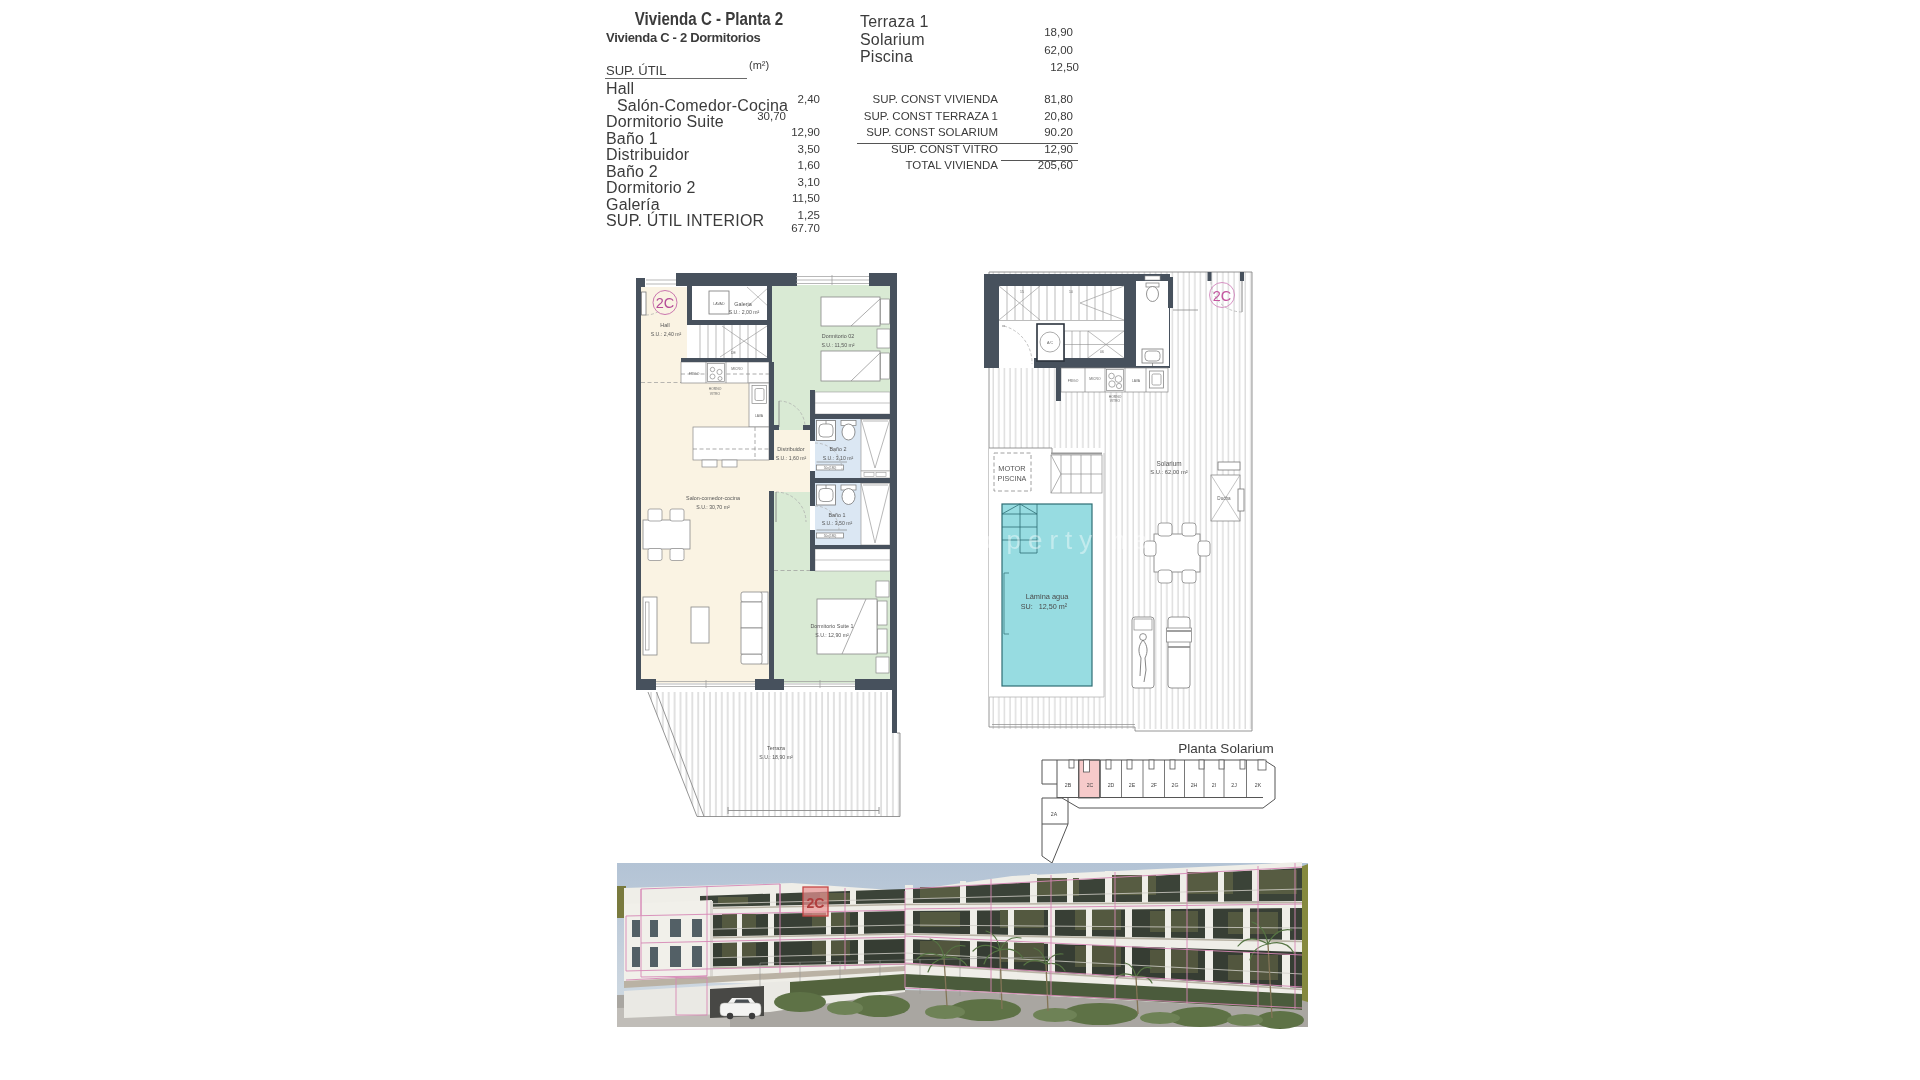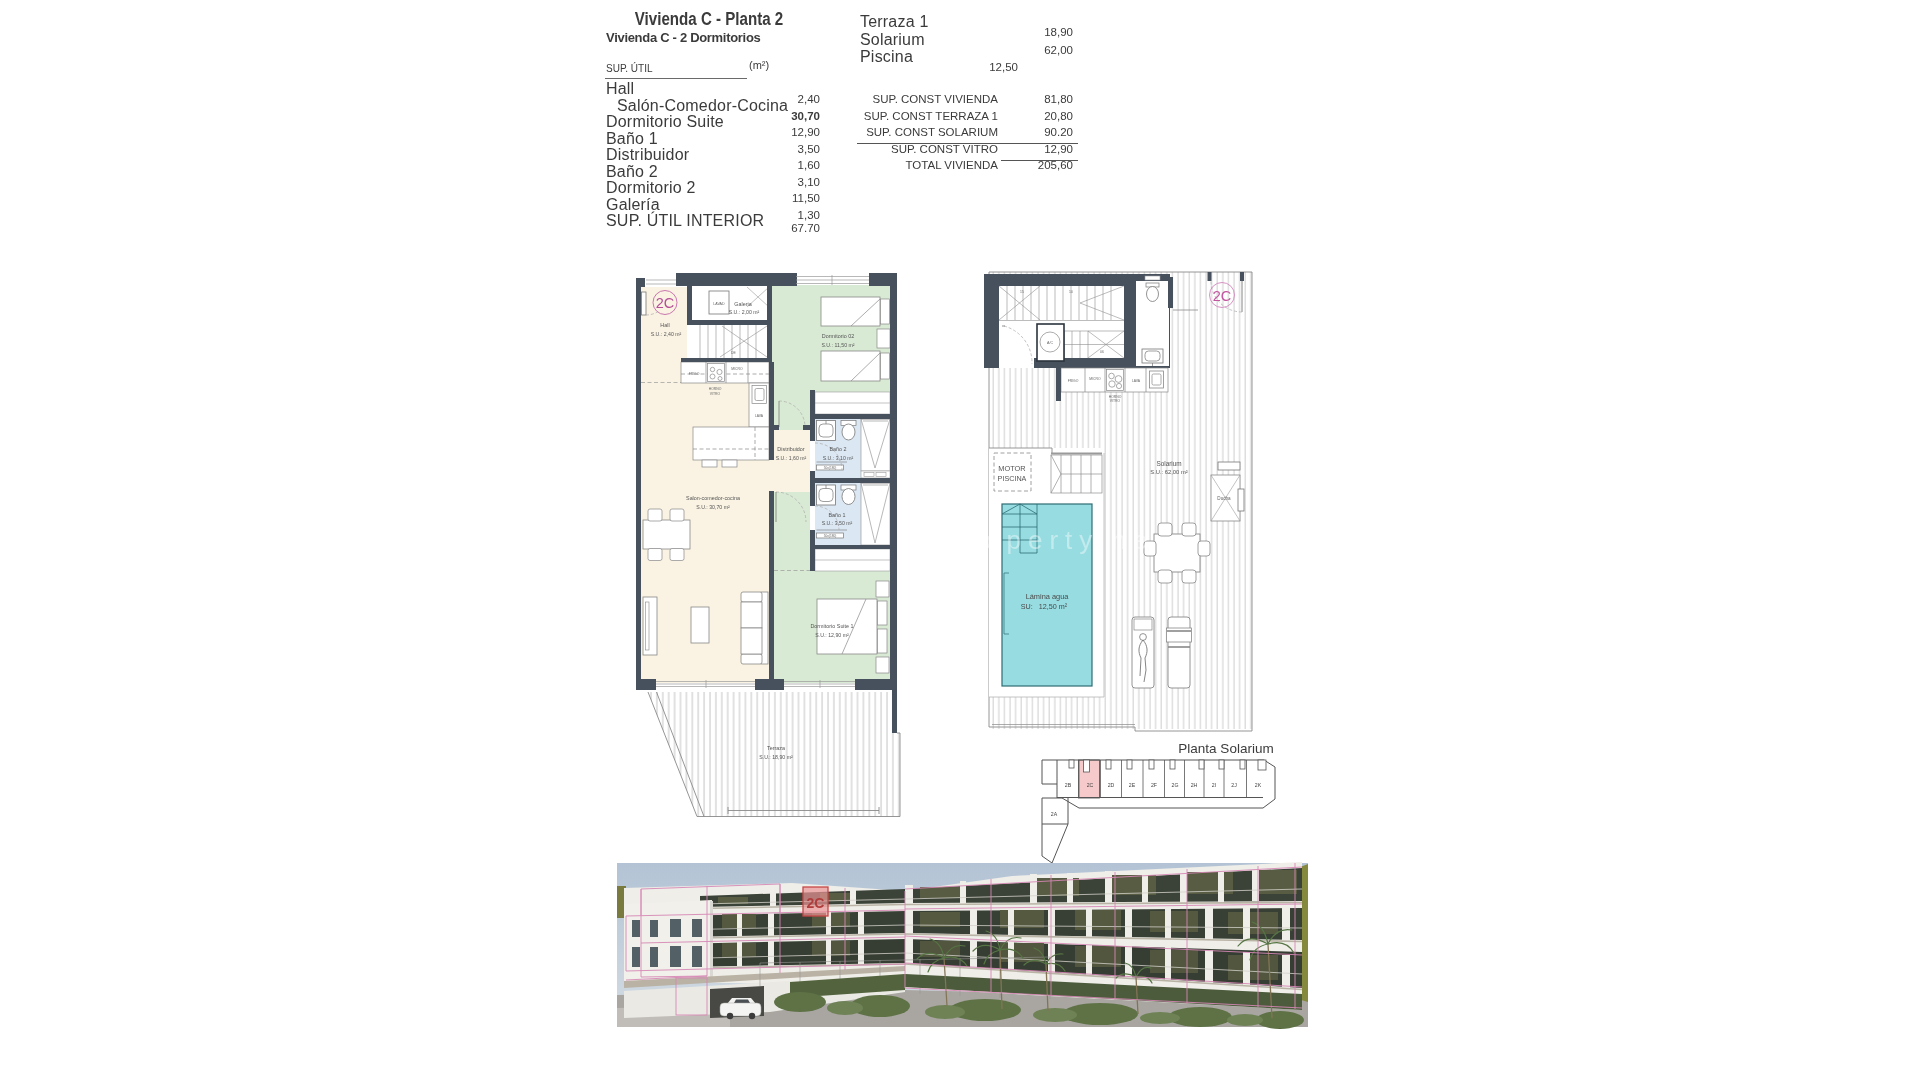--- a/index.html
+++ b/index.html
@@ -8,50 +8,50 @@
 .row{position:absolute;font-size:16px;letter-spacing:0.2px;}
 .val{position:absolute;font-size:11.5px;text-align:right;margin-top:13px;}
 </style>
 </head>
 <body>
 
 <div class="abs" style="left:709px;top:9px;transform:translateX(-50%);white-space:nowrap;"><span style="display:inline-block;font-size:18px;font-weight:bold;transform:scaleX(0.84);transform-origin:center;">Vivienda C - Planta 2</span></div>
 
 <div class="abs" style="left:606px;top:30px;font-size:13px;font-weight:bold;letter-spacing:-0.3px;text-align:right;">Vivienda C - 2 Dormitorios</div>
 
-<div class="abs" style="left:606px;top:63px;font-size:10px;">SUP. ÚTIL</div>
+<div class="abs" style="left:606px;top:63px;font-size:13px;">SUP. ÚTIL</div>
 <div class="abs" style="left:749px;top:59px;font-size:11px;">(m²)</div>
 
 <div class="abs" style="left:605px;top:78px;width:142px;border-top:1px solid #6a6a6a;"></div>
 
 <div class="row" style="left:606px;top:80px;">Hall</div>
 <div class="val" style="left:770px;top:80px;width:50px;">2,40</div>
 <div class="row" style="left:617px;top:96.5px;">Salón-Comedor-Cocina</div>
-<div class="val" style="left:770px;top:96.5px;width:50px;font-weight:bold;">30,70</div>
+<div class="val" style="left:736px;top:96.5px;width:50px;">30,70</div>
 <div class="row" style="left:606px;top:113px;">Dormitorio Suite</div>
 <div class="val" style="left:770px;top:113px;width:50px;">12,90</div>
 <div class="row" style="left:606px;top:129.5px;">Baño 1</div>
 <div class="val" style="left:770px;top:129.5px;width:50px;">3,50</div>
 <div class="row" style="left:606px;top:146px;">Distribuidor</div>
 <div class="val" style="left:770px;top:146px;width:50px;">1,60</div>
 <div class="row" style="left:606px;top:162.5px;">Baño 2</div>
 <div class="val" style="left:770px;top:162.5px;width:50px;">3,10</div>
 <div class="row" style="left:606px;top:179px;">Dormitorio 2</div>
 <div class="val" style="left:770px;top:179px;width:50px;">11,50</div>
 <div class="row" style="left:606px;top:195.5px;">Galería</div>
-<div class="val" style="left:770px;top:195.5px;width:50px;">1,30</div>
+<div class="val" style="left:770px;top:195.5px;width:50px;">1,25</div>
 <div class="row" style="left:606px;top:212px;text-align:right;">SUP. ÚTIL INTERIOR</div>
 <div class="val" style="left:770px;top:209px;width:50px;">67.70</div>
 
 <div class="row" style="left:860px;top:13px;">Terraza 1</div>
 <div class="val" style="left:1023px;top:13px;width:50px;">18,90</div>
 <div class="row" style="left:860px;top:30.5px;">Solarium</div>
 <div class="val" style="left:1023px;top:30.5px;width:50px;">62,00</div>
 <div class="row" style="left:860px;top:48px;">Piscina</div>
-<div class="val" style="left:968px;top:48px;width:50px;">12,50</div>
+<div class="val" style="left:1029px;top:48px;width:50px;">12,50</div>
 
 <div class="val" style="left:858px;top:80px;width:140px;">SUP. CONST VIVIENDA</div>
 <div class="val" style="left:1023px;top:80px;width:50px;">81,80</div>
 <div class="val" style="left:858px;top:96.5px;width:140px;">SUP. CONST TERRAZA 1</div>
 <div class="val" style="left:1023px;top:96.5px;width:50px;">20,80</div>
 <div class="val" style="left:858px;top:113px;width:140px;">SUP. CONST SOLARIUM</div>
 <div class="val" style="left:1023px;top:113px;width:50px;">90.20</div>
 <div class="val" style="left:858px;top:129.5px;width:140px;">SUP. CONST VITRO</div>
 <div class="val" style="left:1023px;top:129.5px;width:50px;">12,90</div>
 

